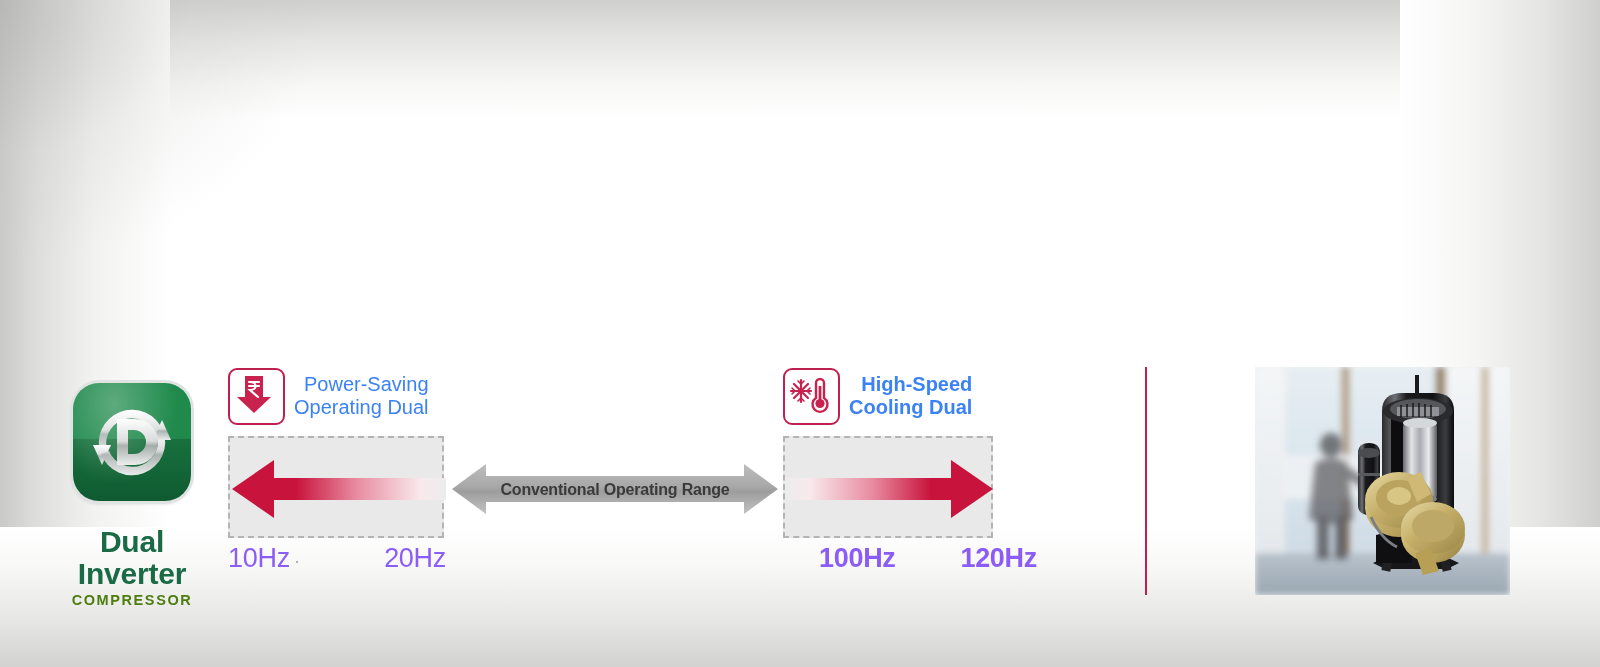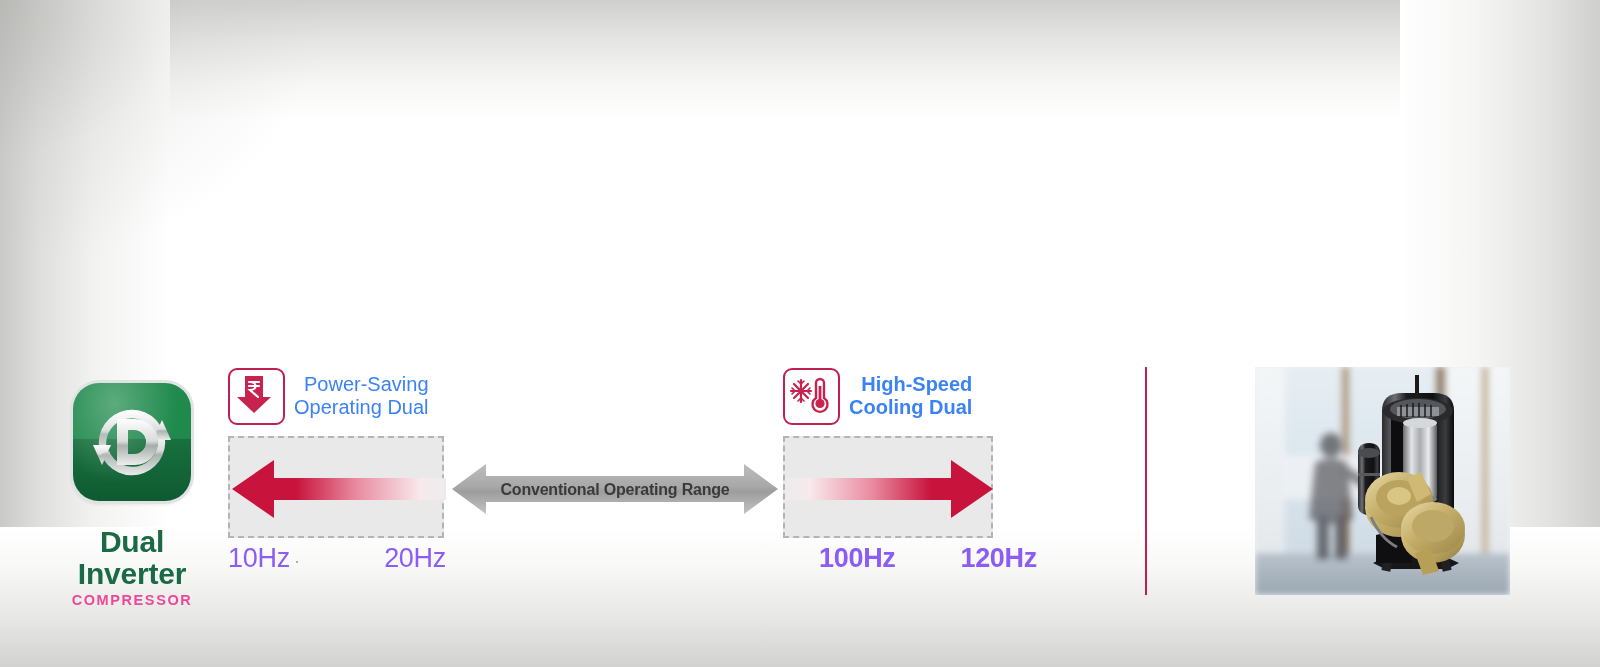--- a/index.html
+++ b/index.html
@@ -74,21 +74,21 @@
     font-weight: 700;
     letter-spacing: -0.2px;
     color: #1a6b45;
     line-height: 1.05;
   }
   .logo-sub {
     margin-top: 3px;
     font-size: 14.5px;
     font-weight: 700;
     letter-spacing: 1.6px;
-    color: #ec4899;
+    color: #4d7c0f;
   }
 
   
   .range-group { position: absolute; }
   #group-left  { left: 228px; top: 366px; width: 218px; }
   #group-right { left: 783px; top: 366px; width: 210px; font-weight: bold; }
 
   .range-head {
     display: flex;
     align-items: center;

